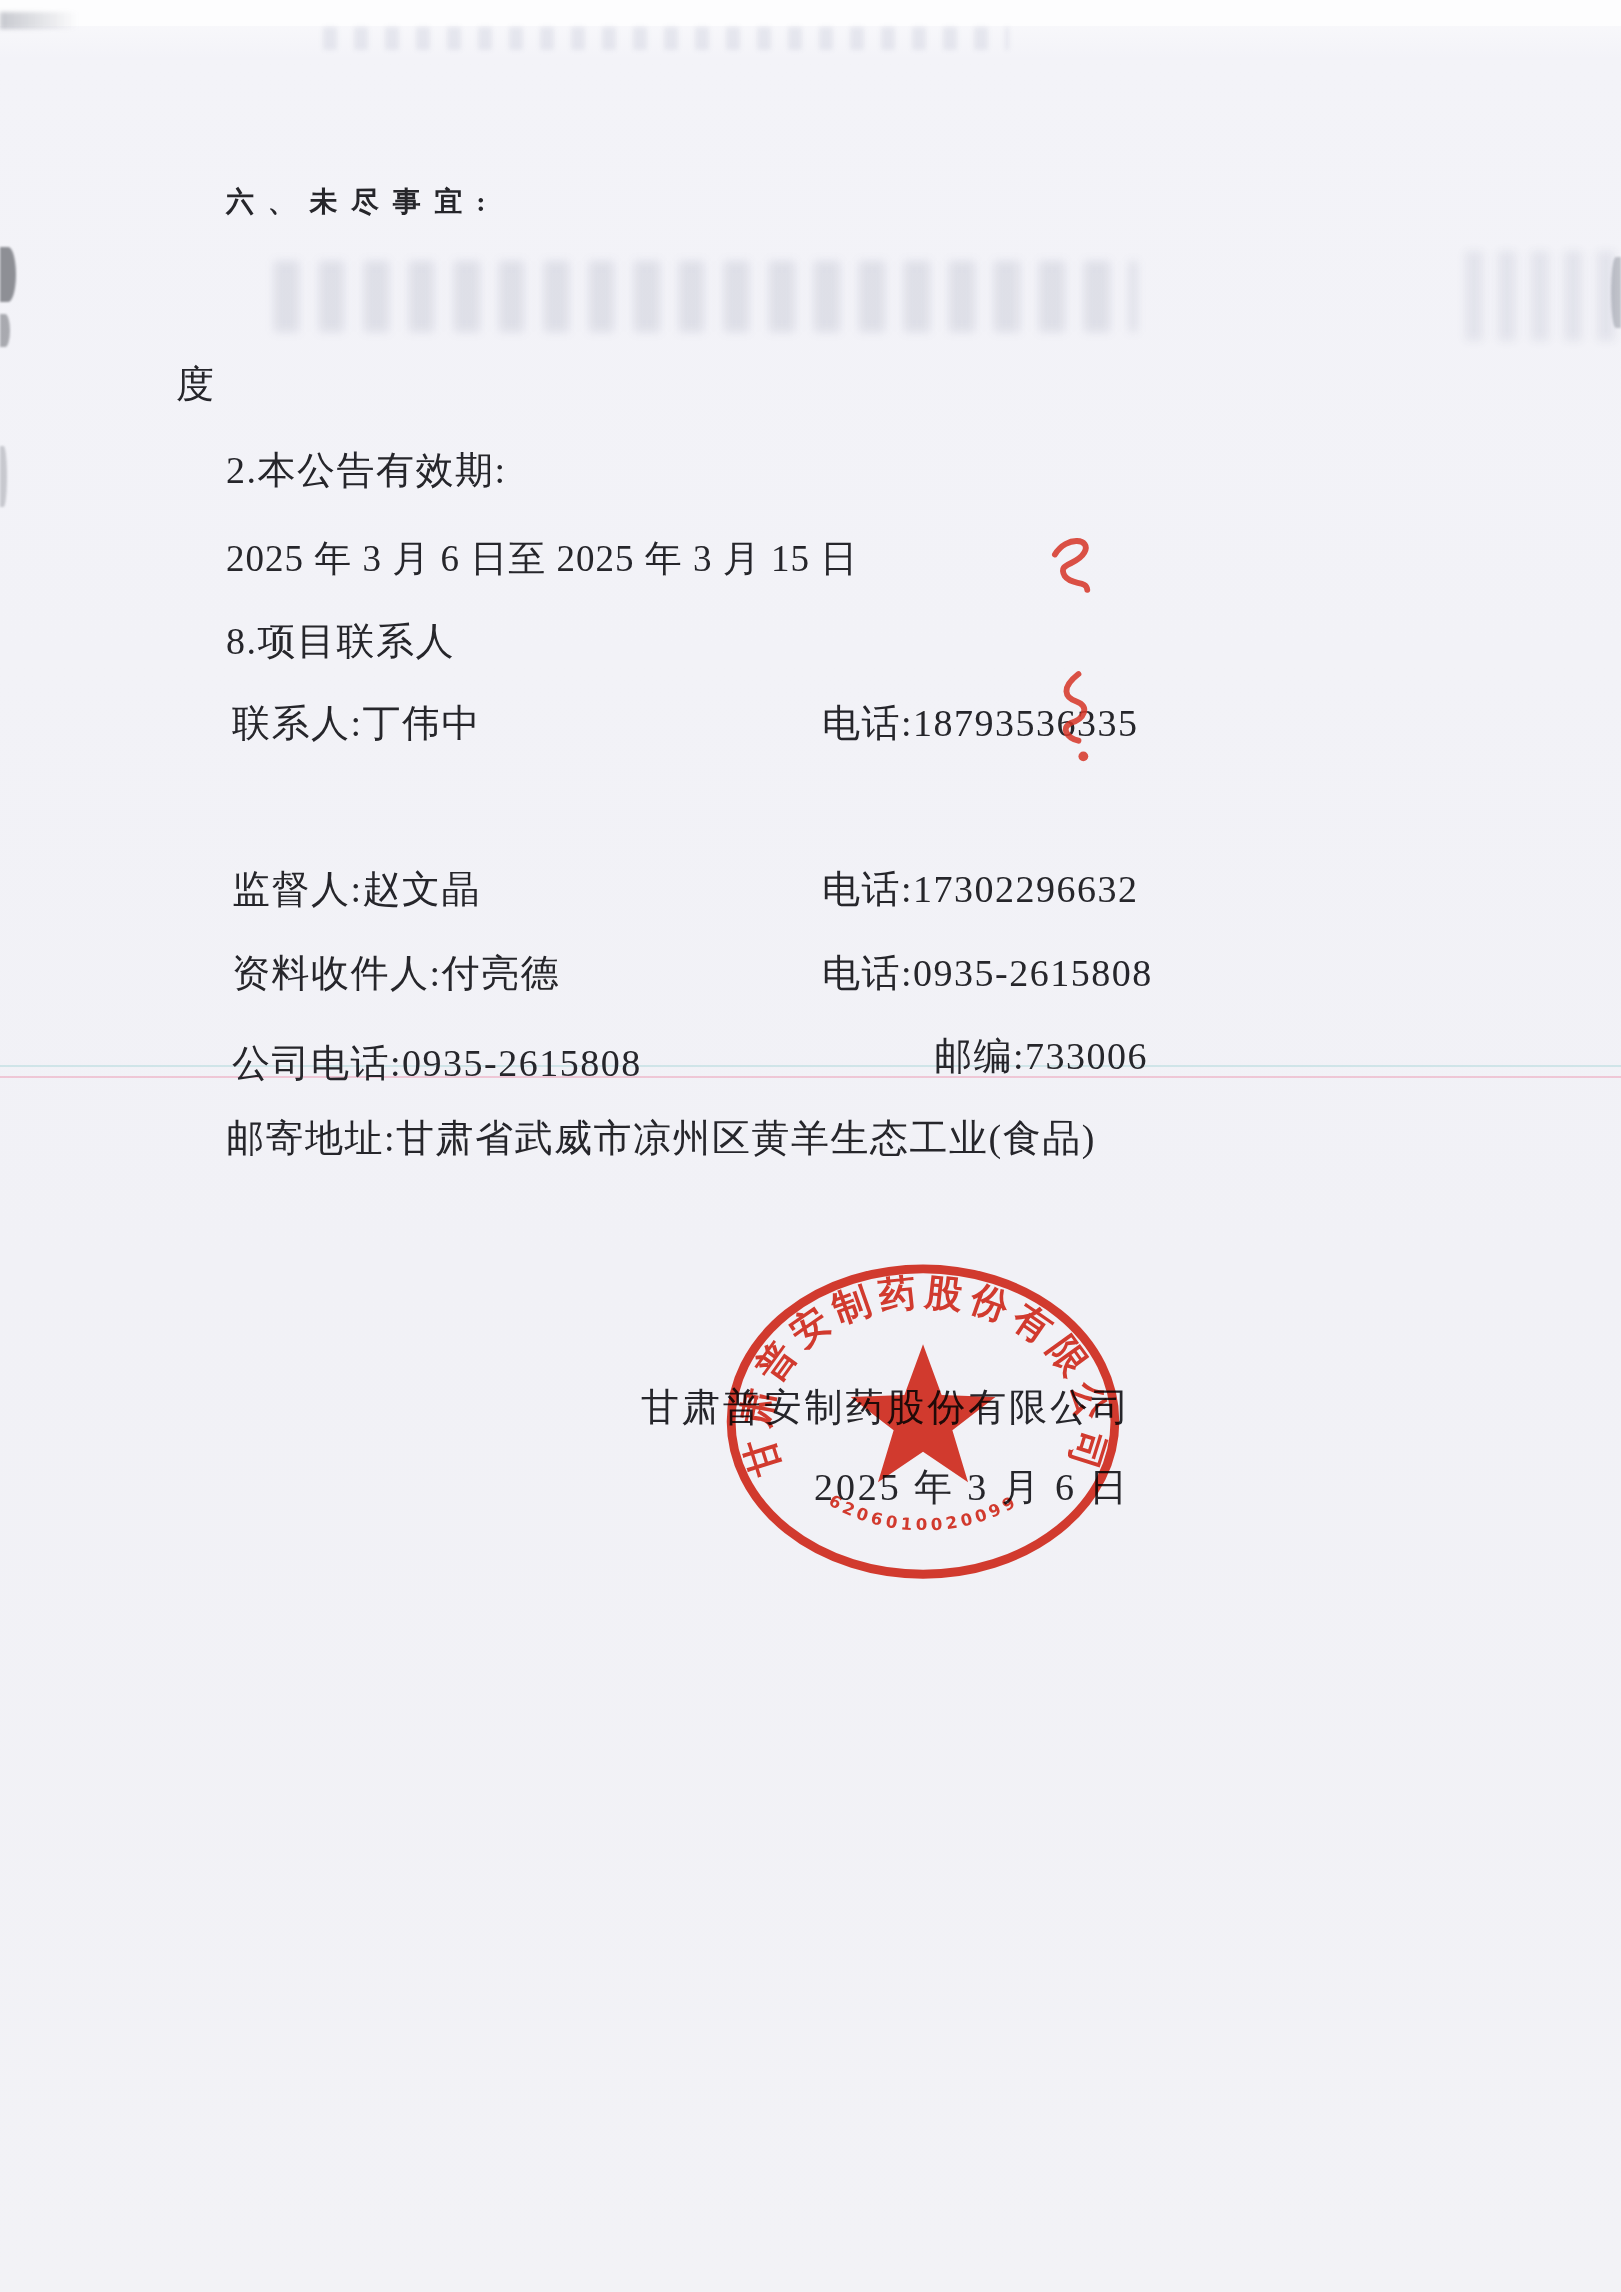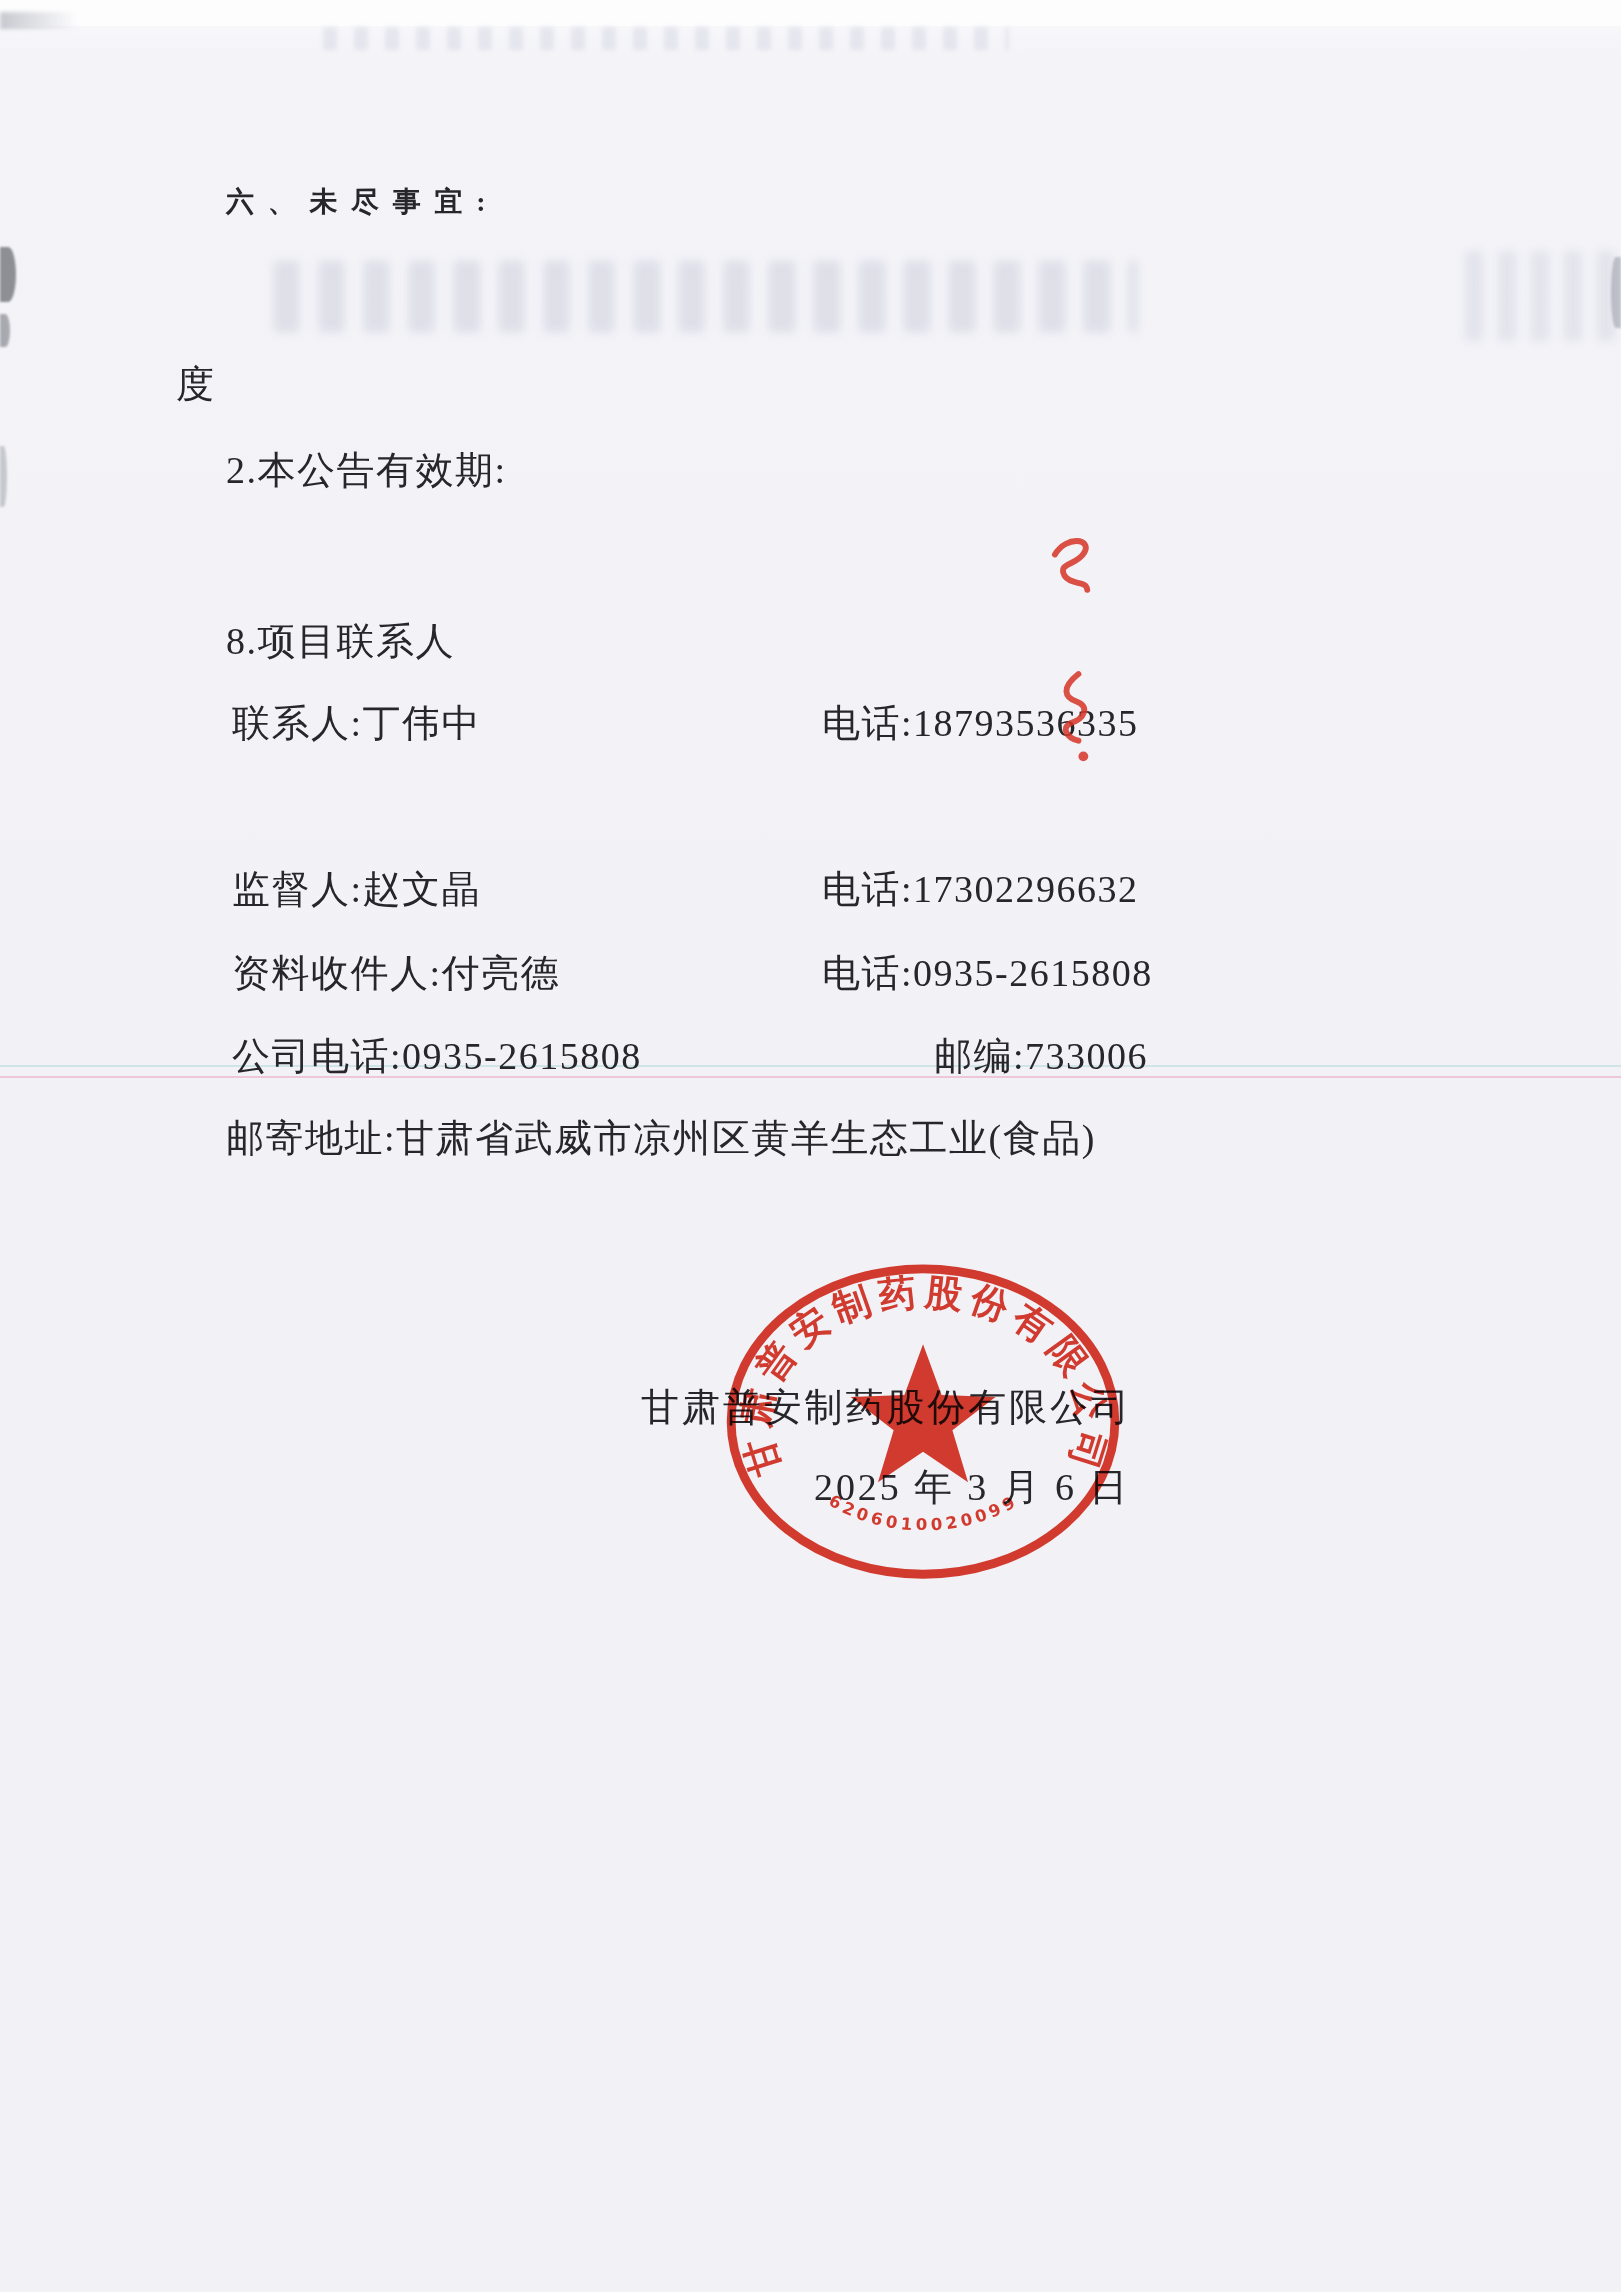--- a/index.html
+++ b/index.html
@@ -60,38 +60,39 @@
   <div class="art edge-mark3"></div>
   <div class="art edge-right-mark"></div>
   <div class="art scanline-teal"></div>
   <div class="art scanline-pink"></div>
 
   <div class="line heading" style="left:226px;top:186px">六、未尽事宜:</div>
 
   <div class="line" style="left:176px;top:363px">度</div>
 
   <div class="line" style="left:226px;top:449px">2.本公告有效期:</div>
+  <div class="line small-sp" style="left:226px;top:538px">2025 年 3 月 6 日至 2025 年 3 月 15 日</div>
 
   <div class="line" style="left:226px;top:620px">8.项目联系人</div>
 
   <div class="row" style="top:702px">
     <span class="line" style="left:0;top:0">联系人:丁伟中</span>
     <span class="line col-phone" style="left:590px">电话:18793536335</span>
   </div>
   <div class="row" style="top:868px">
     <span class="line" style="left:0;top:0">监督人:赵文晶</span>
     <span class="line col-phone" style="left:590px">电话:17302296632</span>
   </div>
   <div class="row" style="top:952px">
     <span class="line" style="left:0;top:0">资料收件人:付亮德</span>
     <span class="line col-phone" style="left:590px">电话:0935-2615808</span>
   </div>
 
   <div class="row" style="top:1035px">
-    <span class="line" style="left:0;top:0">公司电话:0935-2615808</span>
+    <span class="line" style="left:0;top:7px">公司电话:0935-2615808</span>
     <span class="line col-postal" style="left:702px">邮编:733006</span>
   </div>
 
   <div class="line" style="left:226px;top:1117px">邮寄地址:甘肃省武威市凉州区黄羊生态工业(食品)</div>
 
   <div class="line sig" style="left:641px;top:1386px">甘肃普安制药股份有限公司</div>
   <div class="line sig" style="left:814px;top:1466px">2025 年 3 月 6 日</div>
 
   <div class="seal">
     <svg width="406" height="327" viewBox="0 0 414 334">

